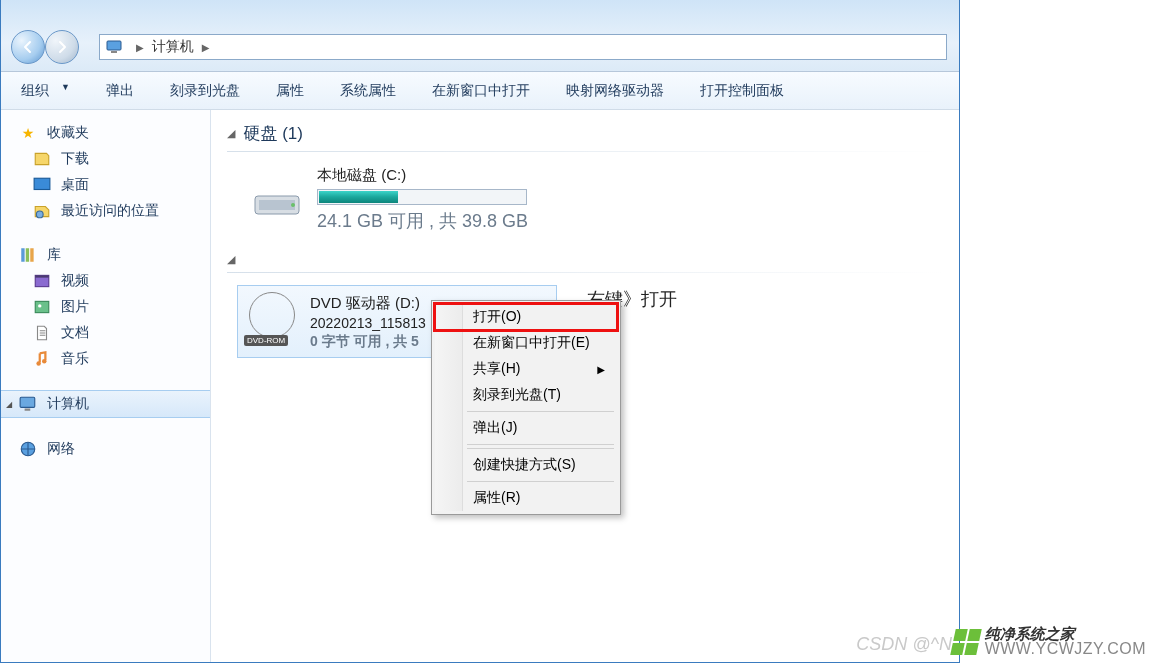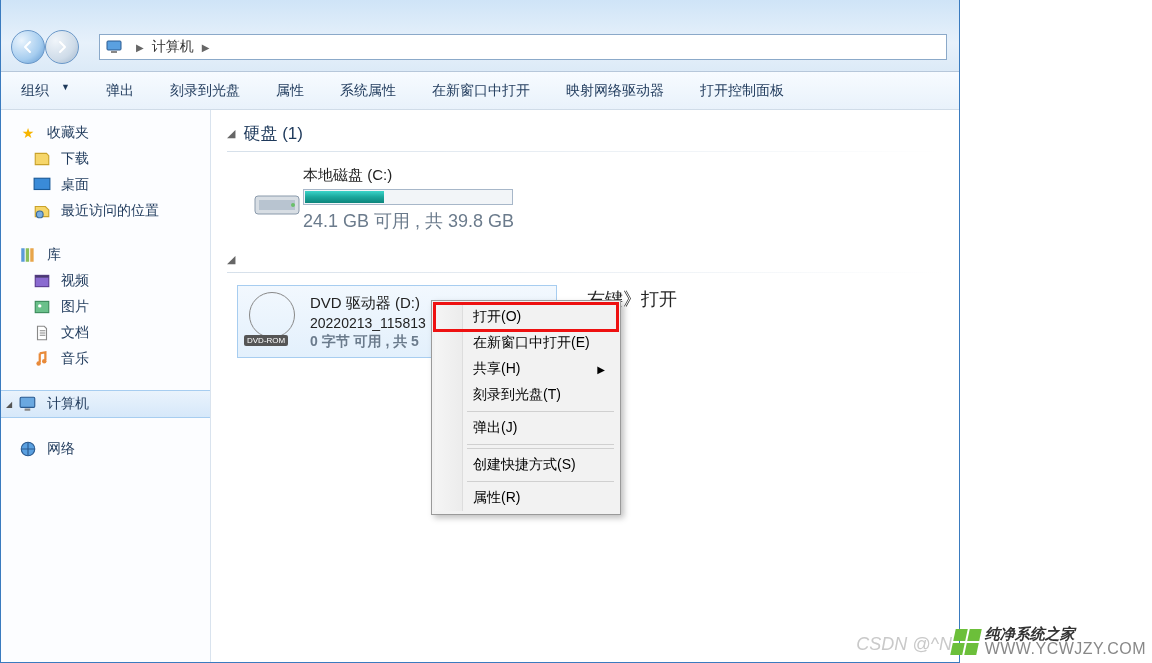--- a/index.html
+++ b/index.html
@@ -23,21 +23,21 @@
   .sb-item { display: flex; align-items: center; padding: 4px 8px 4px 32px; gap: 10px; position: relative; }
   .sb-item.header { padding-left: 18px; font-weight: normal; }
   .sb-item.active { background: linear-gradient(to bottom, #eaf3fc, #d6e8fa); border: 1px solid #a7cdf0; border-left: none; border-right: none; }
   .sb-item.expander::before { content: "▷"; font-size: 9px; color: #888; position: absolute; left: 6px; }
   .sb-item.expander.open::before { content: "◢"; font-size: 8px; color: #555; left: 5px; }
   .ico { width: 18px; height: 18px; display: inline-flex; align-items: center; justify-content: center; }
   .content { flex: 1; padding: 12px 16px; position: relative; font-size: 14px; color: #1e395b; }
   .section-header { display: flex; align-items: center; gap: 8px; color: #1e395b; font-size: 17px; margin-bottom: 6px; }
   .section-header .tri { font-size: 11px; color: #666; }
   .section-line { height: 1px; background: linear-gradient(to right, #d6e0ea, #fff); margin-bottom: 8px; }
-  .drive-row { display: flex; align-items: center; padding: 6px 0 20px 24px; }
+  .drive-row { display: flex; align-items: center; gap: 14px; padding: 6px 0 20px 24px; }
   .drive-icon { width: 52px; height: 44px; display: flex; align-items: center; justify-content: center; }
   .drive-info { display: flex; flex-direction: column; gap: 4px; }
   .drive-name { font-size: 15px; color: #222; }
   .drive-bar { width: 210px; height: 16px; border: 1px solid #a7b7c9; background: #f2f5f8; position: relative; }
   .drive-bar .fill { position: absolute; left: 1px; top: 1px; bottom: 1px; width: 38%; background: linear-gradient(to bottom, #3bd4c9, #1aa79c 50%, #0d857c); }
   .drive-status { font-size: 18px; color: #6b7b8c; }
   .removable-row { display: flex; align-items: flex-start; gap: 30px; padding: 4px 0 0 10px; }
   .dvd-item { width: 320px; border: 1px solid #a7cdf0; background: linear-gradient(to bottom, #f2f8fe, #e3f0fc); display: flex; gap: 12px; padding: 6px 8px; }
   .dvd-icon { width: 52px; height: 52px; position: relative; }
   .dvd-disc { width: 46px; height: 46px; border-radius: 50%; background: radial-gradient(circle, #fff 0 12%, #c8c8c8 13% 16%, conic-gradient(#e8c0f0,#c0d8f0,#c0f0d8,#f0f0c0,#f0d0c0,#e8c0f0) 17% 100%); border: 1px solid #888; position: absolute; top: 0; left: 3px; }

